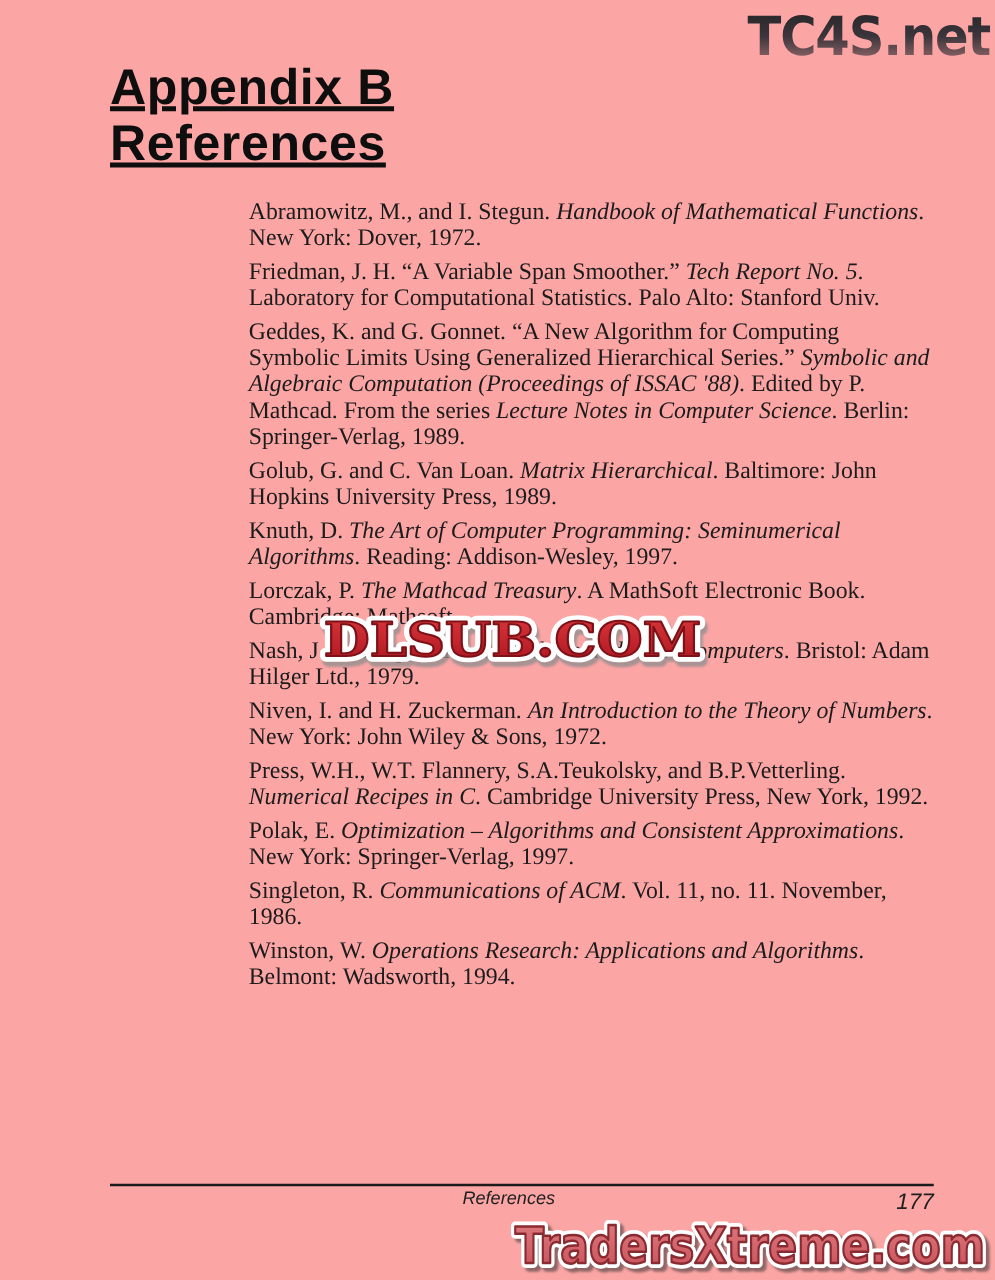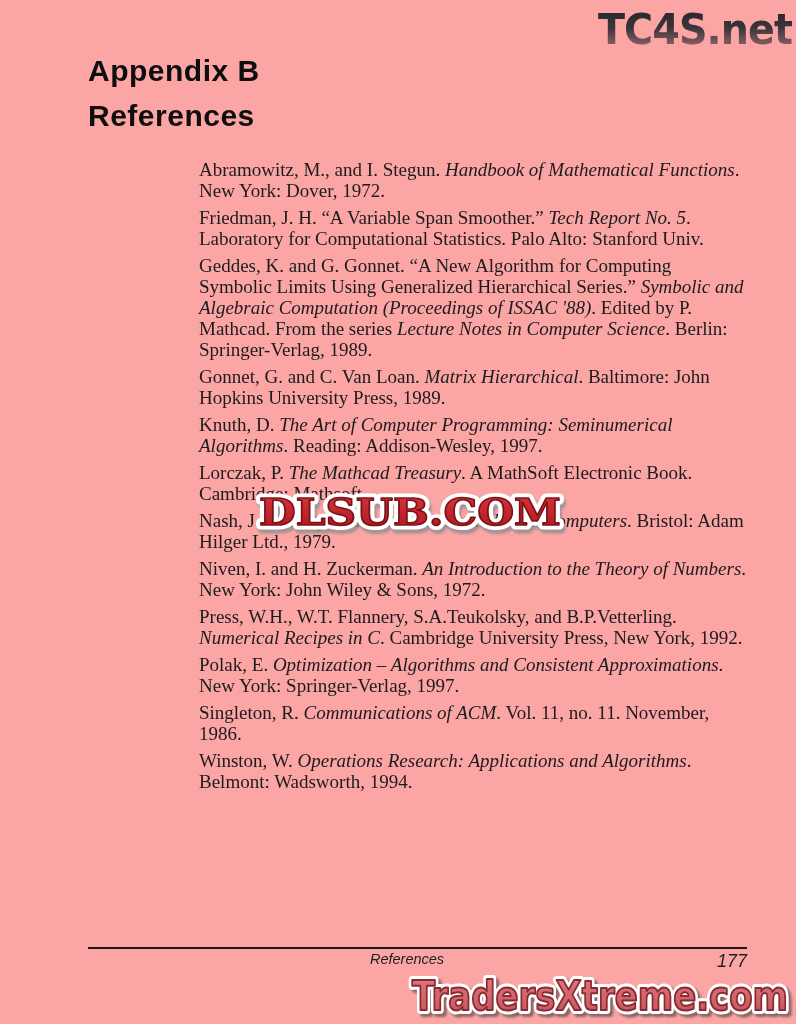--- a/index.html
+++ b/index.html
@@ -28,24 +28,25 @@
     letter-spacing: -1px;
   }
 
   
   .heading {
     position: absolute;
     left: 88px;
     top: 48px;
     font-family: "Liberation Sans", sans-serif;
     font-weight: bold;
-    font-size: 30px;
+    font-size: 40px;
     line-height: 45px;
     color: #0e0e0e;
     letter-spacing: 0.5px;
+    text-decoration: underline;
   }
 
   
   .refs {
     position: absolute;
     left: 199px;
     top: 159px;
     width: 549px;
     font-size: 19px;
     line-height: 21px;
@@ -132,21 +133,21 @@
 
   <div class="heading">
     <div>Appendix B</div>
     <div>References</div>
   </div>
 
   <div class="refs" id="refs">
       <p><span>Abramowitz, M., and I. Stegun. </span><i>Handbook of Mathematical Functions</i><span>. New York: Dover, 1972.</span></p>
       <p><span>Friedman, J. H. “A Variable Span Smoother.” </span><i>Tech Report No. 5</i><span>. Laboratory for Computational Statistics. Palo Alto: Stanford Univ.</span></p>
       <p><span>Geddes, K. and G. Gonnet. “A New Algorithm for Computing Symbolic Limits Using Generalized Hierarchical Series.” </span><i>Symbolic and Algebraic Computation (Proceedings of ISSAC '88)</i><span>. Edited by P. Mathcad. From the series </span><i>Lecture Notes in Computer Science</i><span>. Berlin: Springer-Verlag, 1989.</span></p>
-      <p><span>Gonnet, G. and C. Van Loan. </span><i>Matrix Hierarchical</i><span>. Baltimore: John Hopkins University Press, 1989.</span></p>
+      <p><span>Golub, G. and C. Van Loan. </span><i>Matrix Hierarchical</i><span>. Baltimore: John Hopkins University Press, 1989.</span></p>
       <p><span>Knuth, D. </span><i>The Art of Computer Programming: Seminumerical Algorithms</i><span>. Reading: Addison-Wesley, 1997.</span></p>
       <p><span>Lorczak, P. </span><i>The Mathcad Treasury</i><span>. A MathSoft Electronic Book. Cambridge: Mathsoft,</span></p>
       <p><span>Nash, J.C. </span><i>Compact Numerical Methods For Computers</i><span>. Bristol: Adam Hilger Ltd., 1979.</span></p>
       <p><span>Niven, I. and H. Zuckerman. </span><i>An Introduction to the Theory of Numbers</i><span>. New York: John Wiley &amp; Sons, 1972.</span></p>
       <p><span>Press, W.H., W.T. Flannery, S.A.Teukolsky, and B.P.Vetterling. </span><i>Numerical Recipes in C</i><span>. Cambridge University Press, New York, 1992.</span></p>
       <p><span>Polak, E. </span><i>Optimization – Algorithms and Consistent Approximations</i><span>. New York: Springer-Verlag, 1997.</span></p>
       <p><span>Singleton, R. </span><i>Communications of ACM</i><span>. Vol. 11, no. 11. November, 1986.</span></p>
       <p><span>Winston, W. </span><i>Operations Research: Applications and Algorithms</i><span>. Belmont: Wadsworth, 1994.</span></p>
     </div>
 

